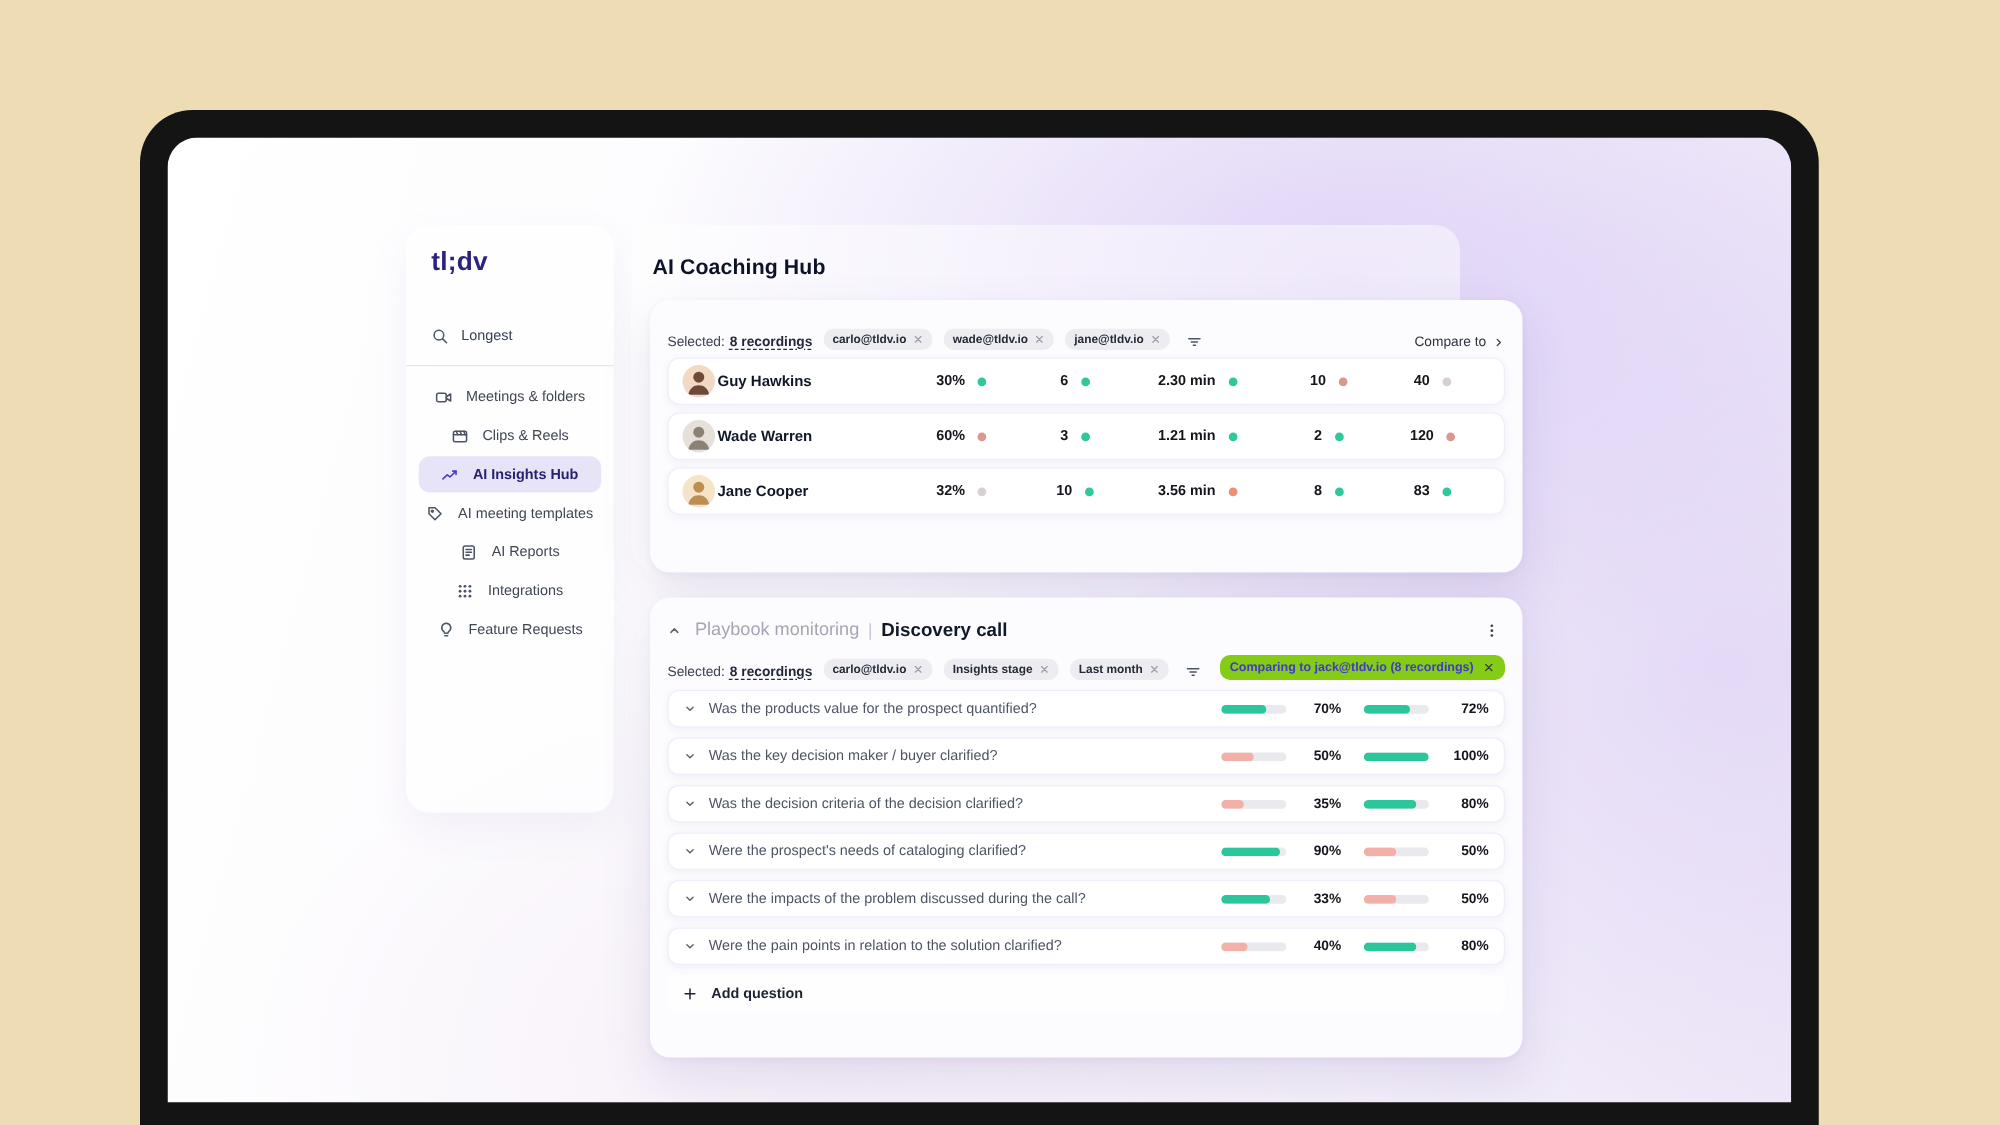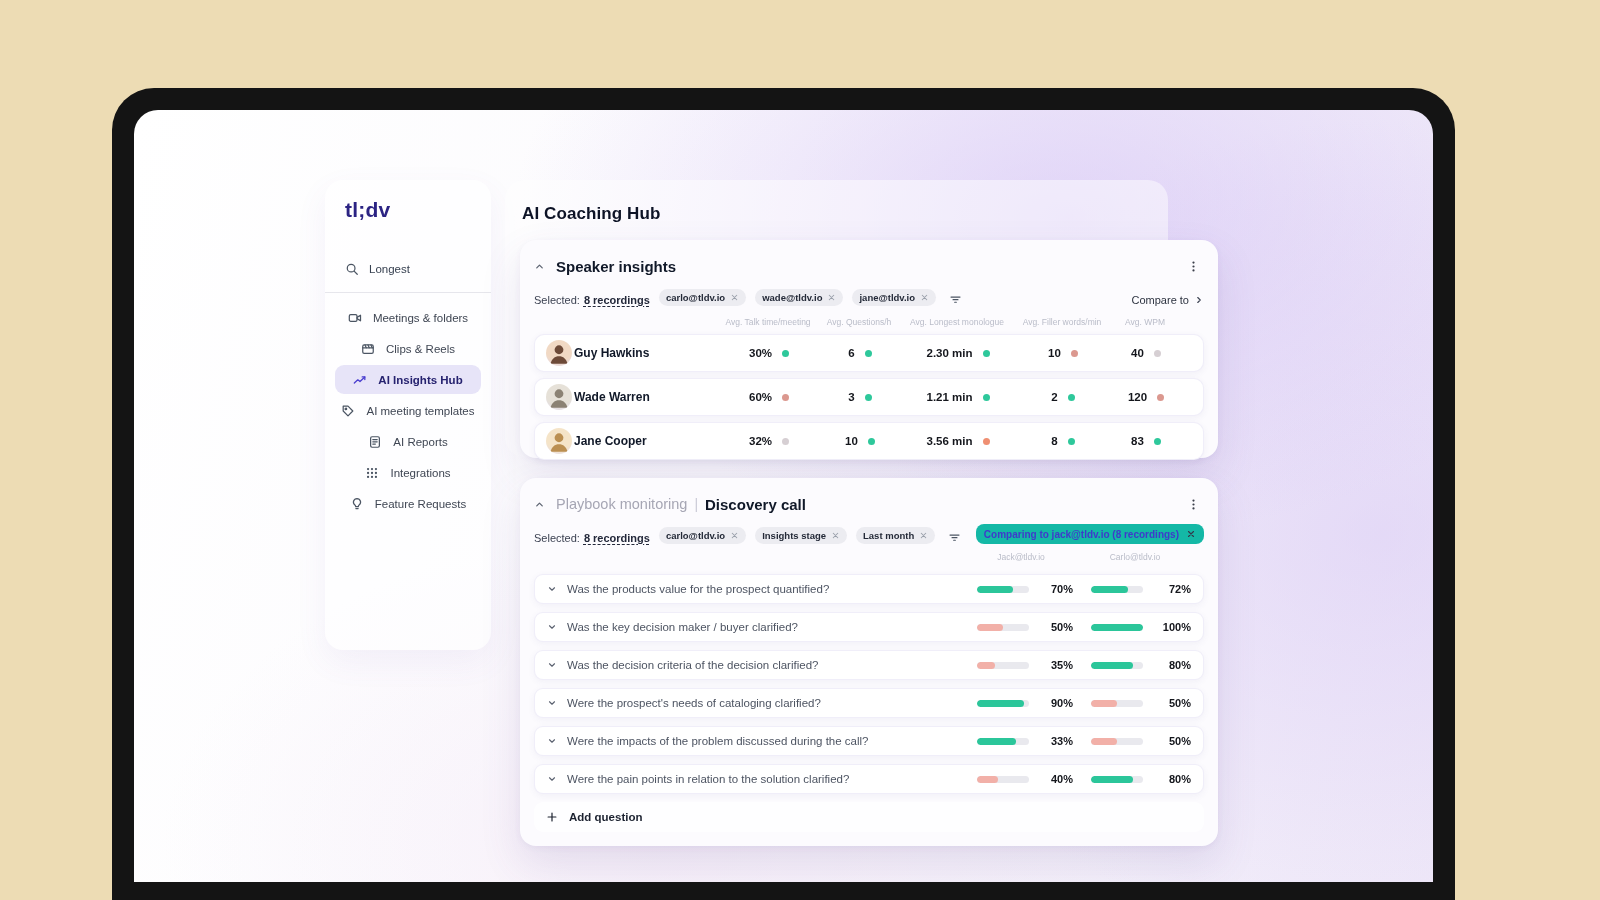--- a/index.html
+++ b/index.html
@@ -80,21 +80,21 @@
   .pb-q { display:flex; align-items:center; height:30px; background:#ffffff; border-radius:9px; margin-top:8px;
           box-shadow:0 2px 7px rgba(70,60,130,.06); border:1px solid rgba(238,236,248,.9);
           padding:0 12px; }
   .pb-q .qchev { cursor:pointer; display:inline-flex; margin-right:10px; }
   .pb-q .qtext { font-size:11.5px; color:#4d5462; flex:1; white-space:nowrap; }
   .bar { width:52px; height:7px; border-radius:4px; background:#e9e9ee; overflow:hidden; }
   .bar i { display:block; height:100%; border-radius:4px; }
   .pct1 { width:36px; text-align:right; font-size:11px; font-weight:700; color:#14161c; margin:0 18px 0 8px; }
   .pct2 { width:40px; text-align:right; font-size:11px; font-weight:700; color:#14161c; margin-left:8px; }
   .comparing-chip { margin-left:auto; display:inline-flex; align-items:center; gap:7px; height:20px;
-                    background:#14b8a6; border-radius:8px; padding:0 8px; cursor:pointer; }
+                    background:#84cc16; border-radius:8px; padding:0 8px; cursor:pointer; }
   .comparing-chip b { font-size:10px; font-weight:700; color:#3f3acb; white-space:nowrap; }
   .add-row { display:flex; align-items:center; gap:11px; height:30px; margin-top:8px; padding:0 12px;
              background:rgba(255,255,255,.75); border-radius:9px; cursor:pointer; }
   .add-row span { font-size:11.5px; font-weight:600; color:#1c2230; }
 </style>
 </head>
 <body>
 
 <div class="stage">
   <div class="laptop">
@@ -189,39 +189,20 @@
     <span class="lbl">Feature Requests</span>
   </div>
           </nav>
       </aside>
 
       <section class="header-card">
         <h1>AI Coaching Hub</h1>
       </section>
 
       <section class="card" style="left:386px; top:130px; width:698px; height:218px;">
-        <div class="card-head">
-          <span class="chev-btn">
-            <span class="icon">
-                <svg width="11" height="11" viewBox="0 0 16 16" fill="none" stroke="#5b6270" stroke-width="1.8" stroke-linecap="round" stroke-linejoin="round">
-                  <path d="M4 10 L8 6 L12 10"></path>
-                </svg>
-              </span>
-          </span>
-          <span class="card-title">Speaker insights</span>
-          <span class="kebab">
-            <span class="icon">
-                <svg width="13" height="13" viewBox="0 0 16 16" fill="#3b3f4a">
-                  <circle cx="8" cy="3.2" r="1.35"></circle>
-                  <circle cx="8" cy="8" r="1.35"></circle>
-                  <circle cx="8" cy="12.8" r="1.35"></circle>
-                </svg>
-              </span>
-          </span>
-        </div>
         <div class="filter-row">
           <span class="sel-label">Selected:</span>
           <span class="sel-link">8 recordings</span>
           <span id="si-chips" style="display:inline-flex;">
   <span class="chip">
     <b>carlo@tldv.io</b>
     <span class="icon">
                   <svg width="9" height="9" viewBox="0 0 16 16" fill="none" stroke="#9aa0ab" stroke-width="1.8" stroke-linecap="round">
                     <path d="M4 4 L12 12 M12 4 L4 12"></path>
                   </svg>
@@ -255,29 +236,20 @@
           </span>
           <span class="compare-btn">
             <span>Compare to</span>
             <span class="icon">
                 <svg width="10" height="10" viewBox="0 0 16 16" fill="none" stroke="#3c4252" stroke-width="1.8" stroke-linecap="round" stroke-linejoin="round">
                   <path d="M6 4 L10 8 L6 12"></path>
                 </svg>
               </span>
           </span>
         </div>
-        <div class="si-grid si-cols" id="si-cols">
-            <div></div>
-            <div>Avg. Talk time/meeting</div>
-            <div>Avg. Questions/h</div>
-            <div>Avg. Longest monologue</div>
-            <div>Avg. Filler words/min</div>
-            <div>Avg. WPM</div>
-            <div></div>
-          </div>
         <div id="si-rows">
   <div class="si-row si-grid">
     <div class="si-name">
       <span class="avatar" style="background:radial-gradient(circle at 50% 30%, #f1d9c4, #f1d9c4 60%, #e3ddef 100%);">
         <svg width="26" height="26" viewBox="0 0 16 16" fill="#6d4a38">
                     <circle cx="8" cy="6" r="2.7"></circle>
                     <path d="M2.8 14.6 c.7-3 2.6-4.6 5.2-4.6 s4.5 1.6 5.2 4.6 z"></path>
                   </svg>
       </span>
       <b>Guy Hawkins</b>
@@ -436,24 +408,20 @@
           </span>
           <span class="comparing-chip">
             <b>Comparing to jack@tldv.io (8 recordings)</b>
             <span class="icon">
                 <svg width="10" height="10" viewBox="0 0 16 16" fill="none" stroke="#33384a" stroke-width="1.8" stroke-linecap="round">
                   <path d="M4 4 L12 12 M12 4 L4 12"></path>
                 </svg>
               </span>
           </span>
         </div>
-        <div class="pb-collabs">
-          <div style="left:432px;">Jack@tldv.io</div>
-          <div style="left:546px;">Carlo@tldv.io</div>
-        </div>
         <div id="pb-questions">
   <div class="pb-q">
     <span class="qchev">
                 <span class="icon">
                   <svg width="10" height="10" viewBox="0 0 16 16" fill="none" stroke="#5b6270" stroke-width="1.8" stroke-linecap="round" stroke-linejoin="round">
                     <path d="M4 6 L8 10 L12 6"></path>
                   </svg>
                 </span>
               </span>
     <span class="qtext">Was the products value for the prospect quantified?</span>

